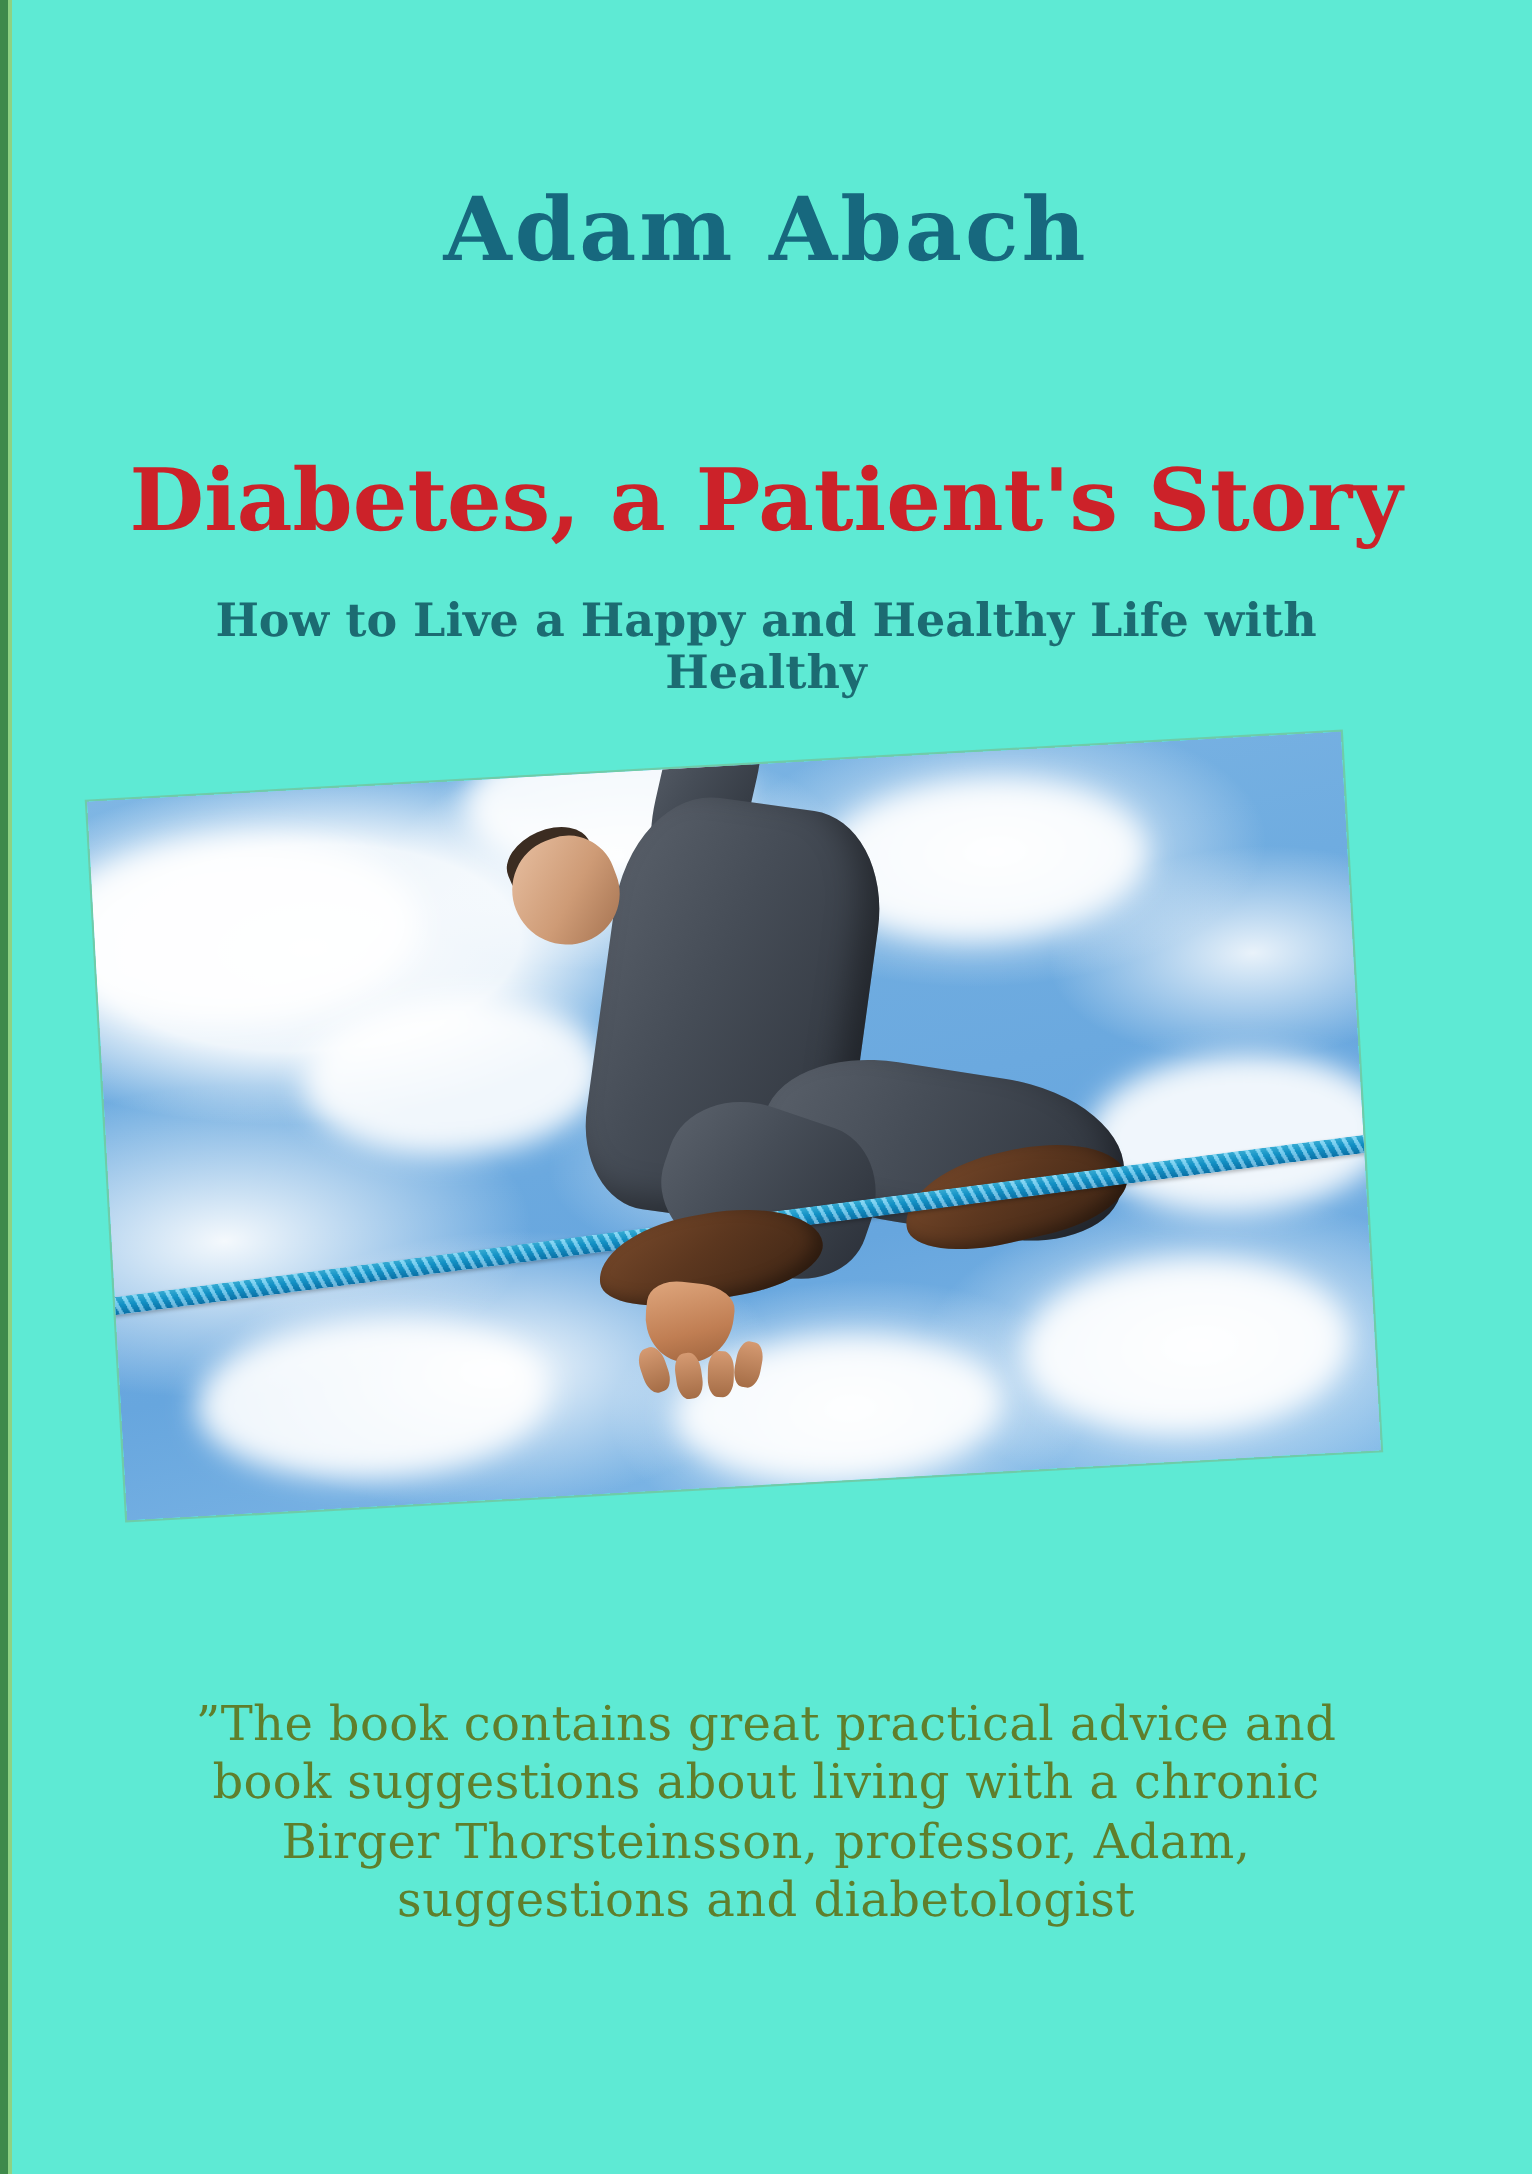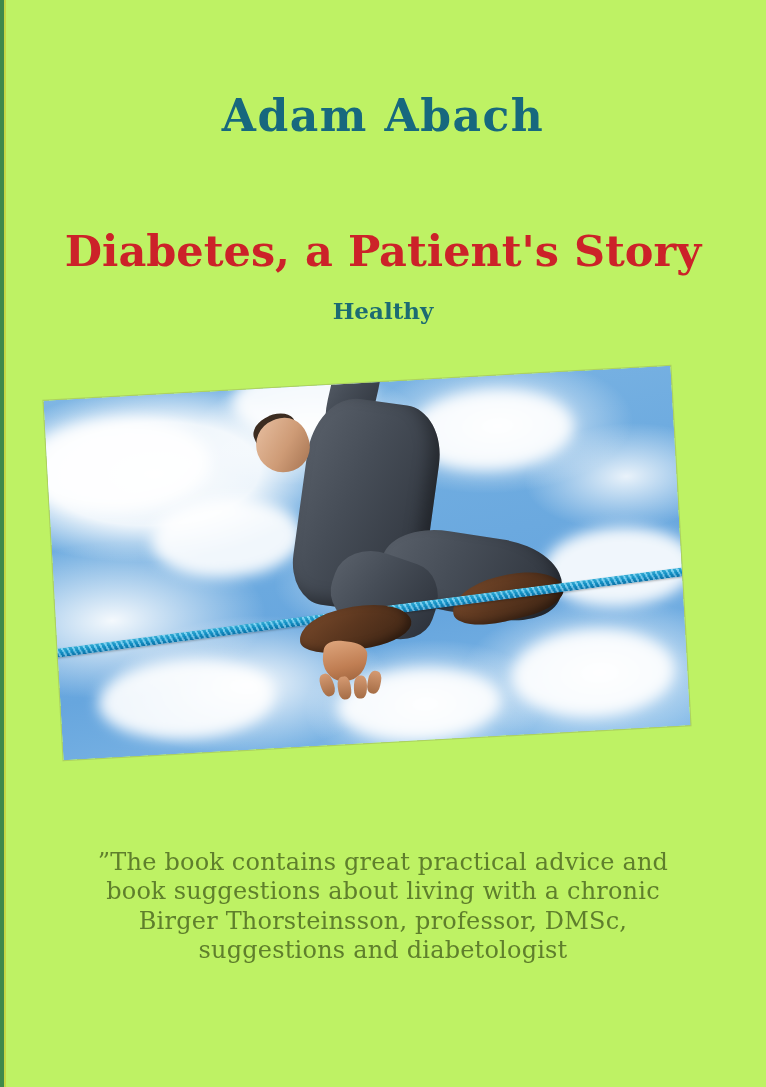--- a/index.html
+++ b/index.html
@@ -4,21 +4,21 @@
 <style>
   html, body {
     margin: 0;
     padding: 0;
     background: #ffffff;
   }
   #cover {
     position: relative;
     width: 766px;
     height: 1087px;
-    background: #bef264;
+    background: #5eead4;
     overflow: hidden;
     font-family: "Liberation Serif", "DejaVu Serif", serif;
   }
   
   #spine-stripe {
     position: absolute;
     left: 0; top: 0;
     width: 4px;
     height: 100%;
     background: #3E8A4B;
@@ -219,20 +219,21 @@
 <div id="cover">
 
   <div id="spine-stripe"></div>
   <div id="spine-stripe-inner"></div>
 
   <div id="author">Adam Abach</div>
 
   <div id="title">Diabetes, a Patient's Story</div>
 
   <div id="subtitle">
+    <div>How to Live a Happy and Healthy Life with</div>
     <div>Healthy</div>
   </div>
 
   <div id="photo-wrap">
     <div id="photo">
 
       <div class="cloud" style="left:-4%;top:6%;width:30%;height:26%;"></div>
       <div class="cloud" style="left:16%;top:30%;width:24%;height:22%;"></div>
       <div class="cloud" style="left:58%;top:4%;width:26%;height:22%;"></div>
       <div class="cloud" style="left:78%;top:44%;width:24%;height:22%;"></div>
@@ -260,17 +261,17 @@
       <div class="finger" style="left:41.5%;top:80%;transform:rotate(-16deg);"></div>
       <div class="finger" style="left:44.3%;top:81%;transform:rotate(-5deg);"></div>
       <div class="finger" style="left:46.8%;top:81%;transform:rotate(4deg);"></div>
       <div class="finger" style="left:49%;top:80%;transform:rotate(14deg);"></div>
     </div>
   </div>
 
   <div id="quote">
     <div>”The book contains great practical advice and</div>
     <div>book suggestions about living with a chronic</div>
-    <div class="attrib">Birger Thorsteinsson, professor, DMSc,</div>
+    <div class="attrib">Birger Thorsteinsson, professor, Adam,</div>
     <div class="attrib">suggestions and diabetologist</div>
   </div>
 
 </div>
 
 </body></html>

